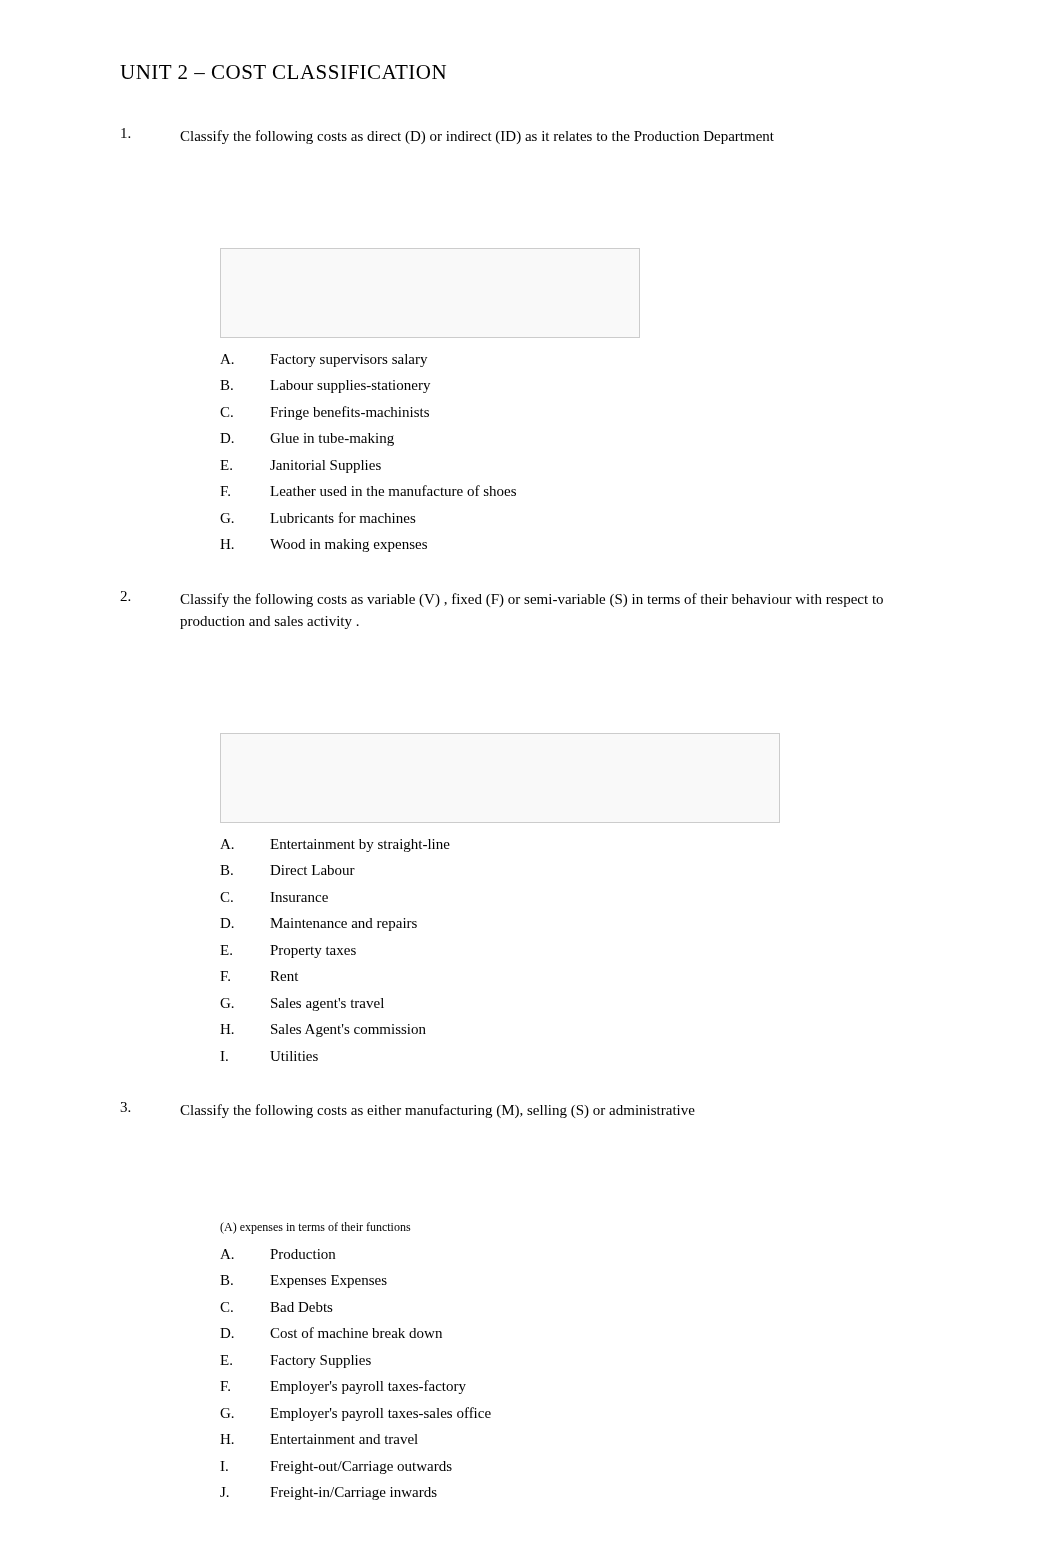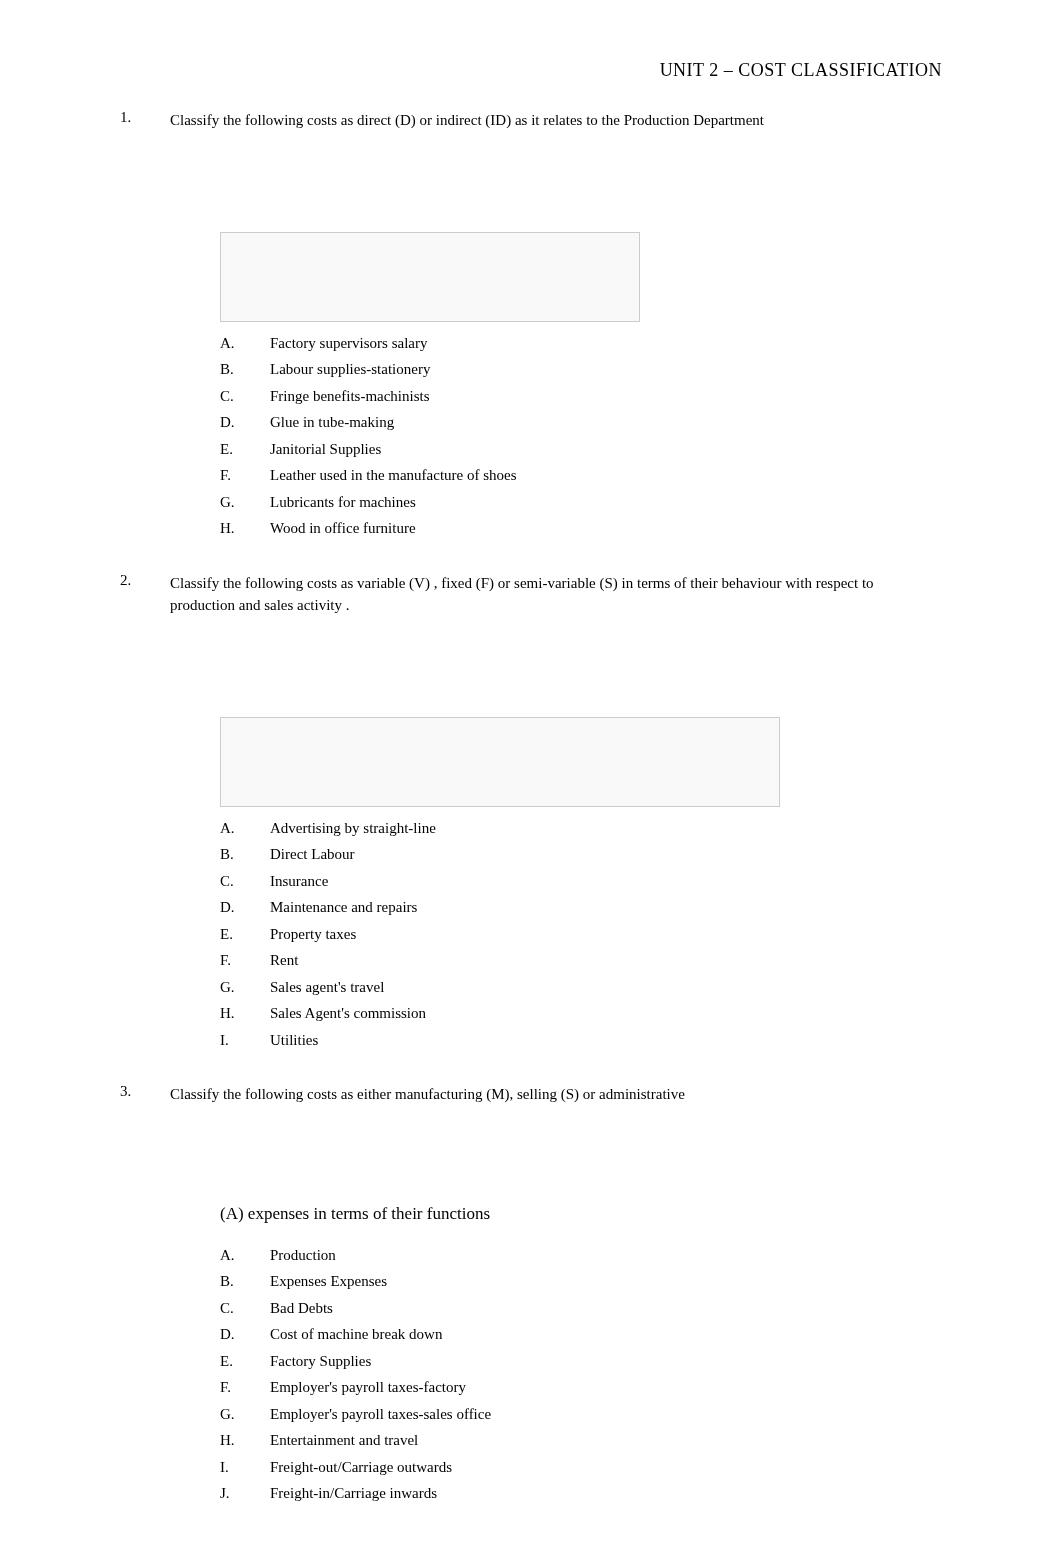--- a/index.html
+++ b/index.html
@@ -12,24 +12,24 @@
       background: #ffffff;
       font-family: 'Times New Roman', Times, serif;
       font-size: 15px;
       color: #000000;
       width: 1062px;
       min-height: 1561px;
       padding: 60px 120px;
     }
 
     .page-title {
-      text-align: right;
-      font-size: 18px;
+      text-align: left;
+      font-size: 21px;
       font-weight: normal;
-      margin-bottom: 28px;
+      margin-bottom: 40px;
       letter-spacing: 0.5px;
     }
 
     .question-block {
       margin-bottom: 32px;
     }
 
     .question-row {
       display: flex;
       align-items: flex-start;
@@ -38,20 +38,21 @@
 
     .question-number {
       min-width: 50px;
       font-size: 15px;
     }
 
     .question-text {
       flex: 1;
       font-size: 15px;
       line-height: 1.5;
+      margin-left: 10px;
     }
 
     .answer-box {
       margin-left: 100px;
       margin-top: 10px;
       margin-bottom: 10px;
       height: 90px;
       border: 1px solid #cccccc;
       background: #f9f9f9;
       width: 420px;
@@ -86,22 +87,22 @@
 
     .list-text {
       flex: 1;
       font-size: 15px;
       font-family: Liberation Serif, serif;
     }
 
     .sub-label {
       margin-left: 100px;
       margin-top: 8px;
-      margin-bottom: 20px;
-      font-size: 17px;
+      margin-bottom: 8px;
+      font-size: 12px;
     }
 
     .spacer-large {
       height: 80px;
     }
   </style>
 </head>
 <body>
 
 <div class="page-title">UNIT 2 – COST CLASSIFICATION</div>
@@ -140,39 +141,39 @@
     <div class="list-item">
       <span class="list-letter">F.</span>
       <span class="list-text">Leather used in the manufacture of shoes</span>
     </div>
     <div class="list-item">
       <span class="list-letter">G.</span>
       <span class="list-text">Lubricants for machines</span>
     </div>
     <div class="list-item">
       <span class="list-letter">H.</span>
-      <span class="list-text">Wood in office furniture</span>
+      <span class="list-text">Wood in making expenses</span>
     </div>
   </div>
 </div>
 
 <div class="question-block">
   <div class="question-row">
     <span class="question-number">2.</span>
     <span class="question-text">Classify the following costs as variable (V) , fixed (F) or semi-variable (S) in terms of their behaviour with respect to production and sales activity .</span>
   </div>
 
   <div class="spacer-large"></div>
 
   <div class="answer-box-wide"></div>
 
   <div class="list-block">
     <div class="list-item">
       <span class="list-letter">A.</span>
-      <span class="list-text">Advertising by straight-line</span>
+      <span class="list-text">Entertainment by straight-line</span>
     </div>
     <div class="list-item">
       <span class="list-letter">B.</span>
       <span class="list-text">Direct Labour</span>
     </div>
     <div class="list-item">
       <span class="list-letter">C.</span>
       <span class="list-text">Insurance</span>
     </div>
     <div class="list-item">

